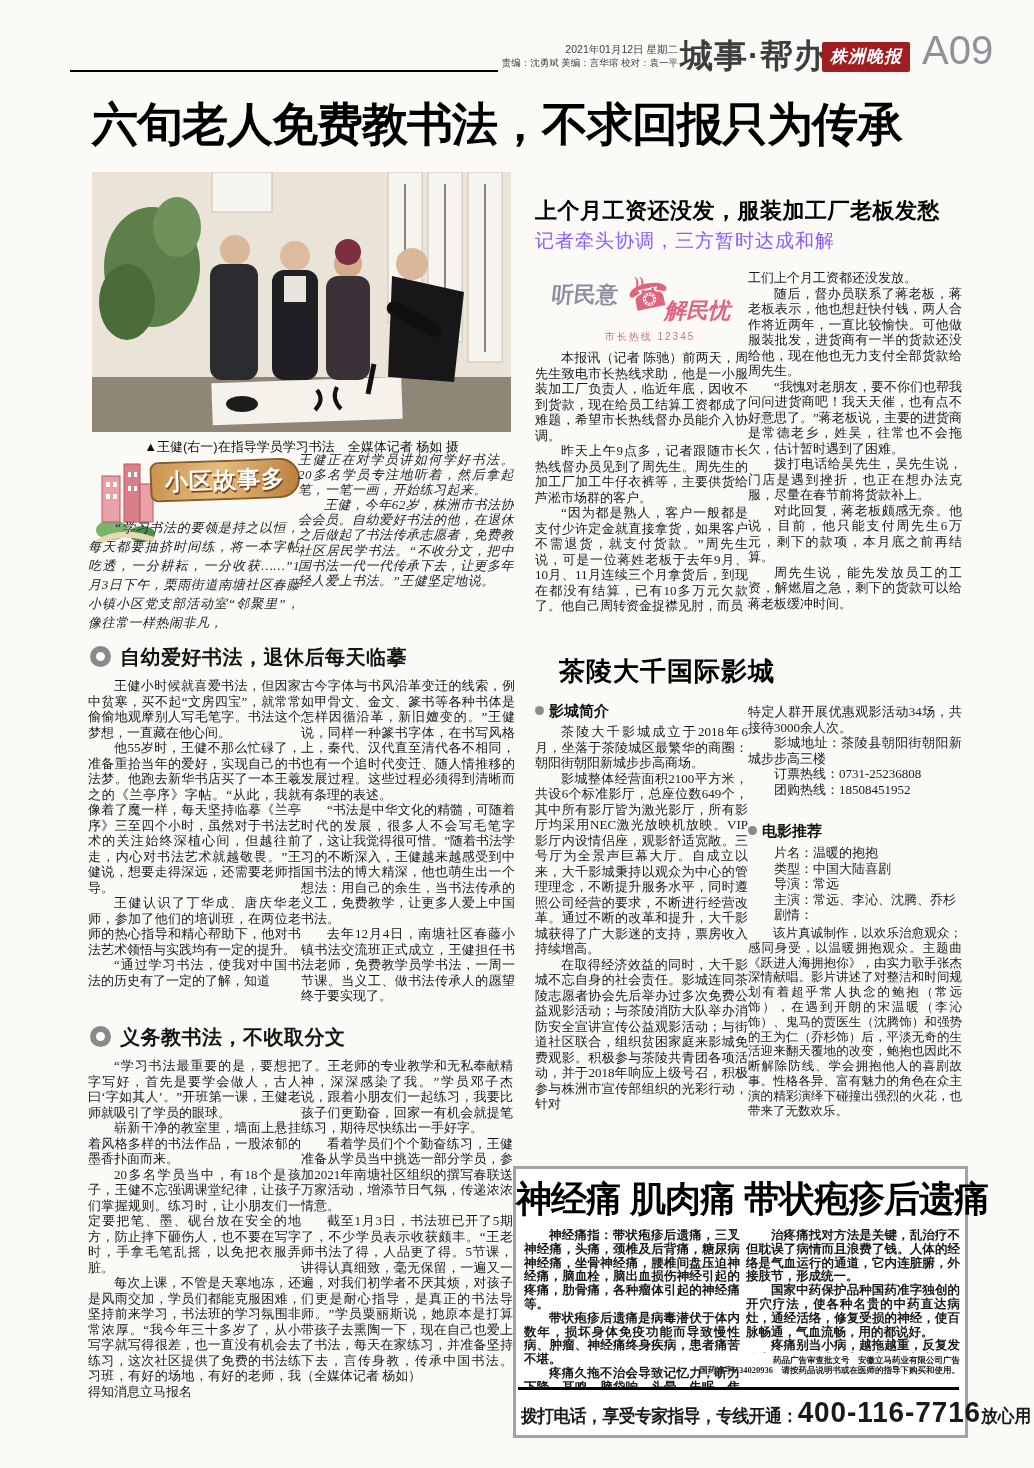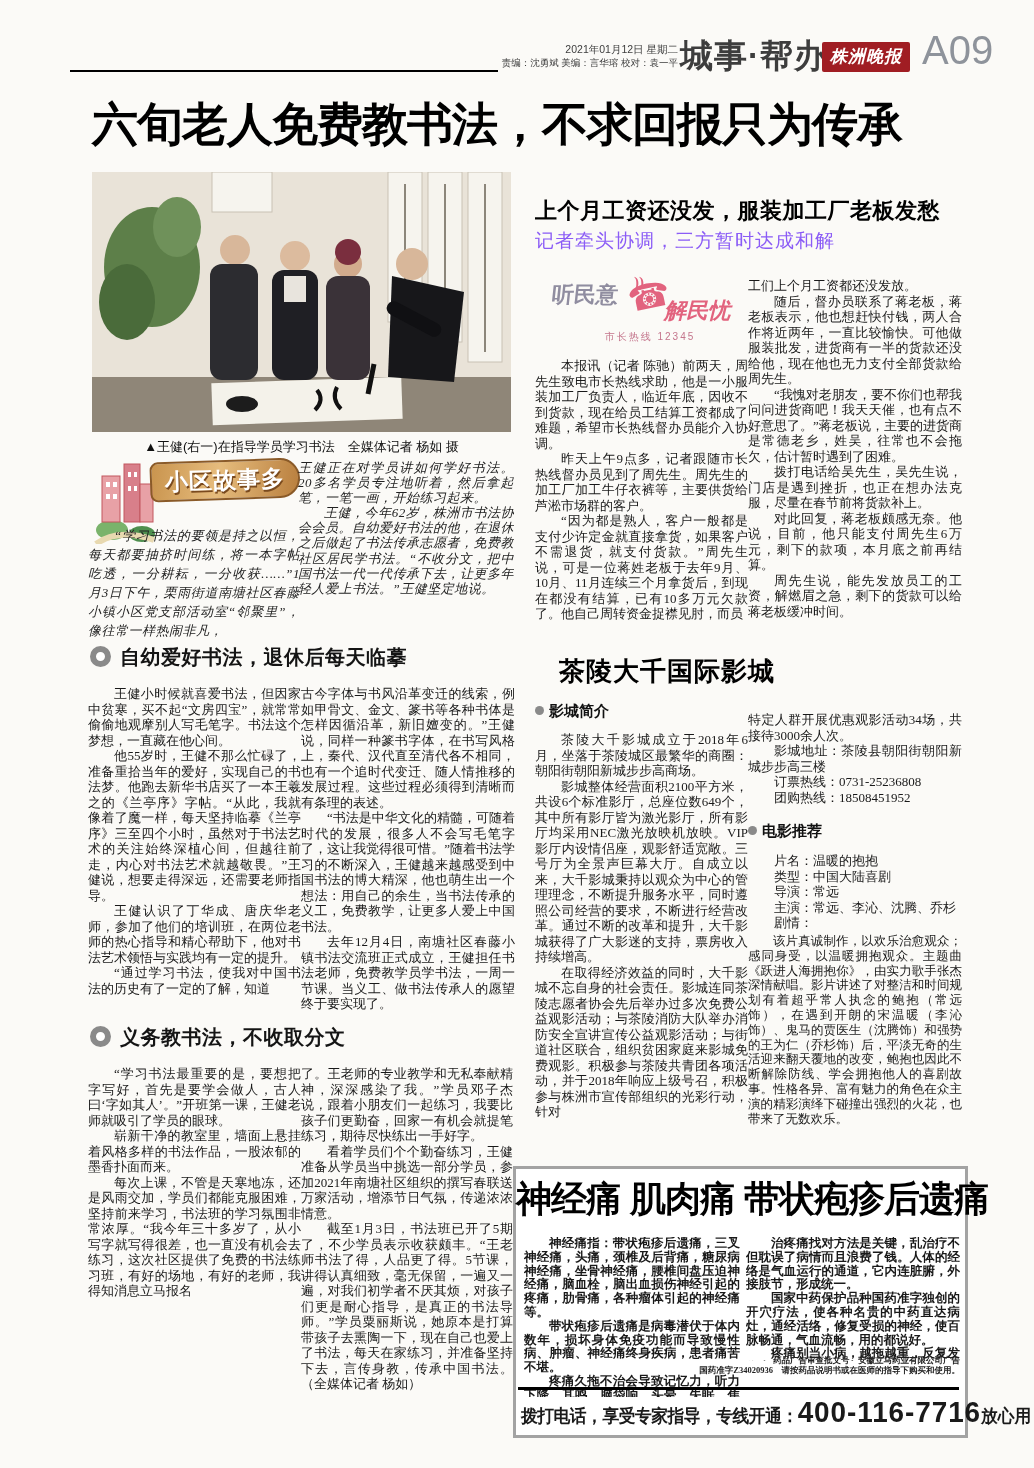--- a/index.html
+++ b/index.html
@@ -2,21 +2,21 @@
 <html><head>
 <meta charset="utf-8">
 <style>
   html,body{margin:0;padding:0;}
   body{width:1034px;height:1468px;position:relative;background:#fbfaf7;
        font-family:"Liberation Serif",serif;color:#1a1a1a;overflow:hidden;}
   .abs{position:absolute;}
   .sans{font-family:"Liberation Sans",sans-serif;}
   
   .col{position:absolute;font-size:13px;line-height:15.5px;text-align:justify;
-       overflow:hidden;color:#191919;margin-top:8px;}
+       overflow:hidden;color:#191919;}
   .col p{margin:0;text-indent:2em;}
   .col.cont p:first-child{text-indent:0;}
   .kai{font-style:italic;letter-spacing:.5px;color:#222;}
   
   .rule{background:#000;}
   .dateblock{font-size:10.5px;line-height:13px;color:#3d3d3d;text-align:right;
              font-family:"Liberation Sans",sans-serif;}
   .sectiontitle{font-size:33px;font-weight:700;color:#3d3d3d;letter-spacing:1px;}
   .masthead{background:#a01d23;color:#fff;font-weight:900;font-style:italic;
             font-size:17px;text-align:center;line-height:30px;border-radius:2px;
@@ -152,20 +152,21 @@
     <p>古今字体与书风沿革变迁的线索，例如甲骨文、金文、篆书等各种书体是怎样因循沿革，新旧嬗变的。”王健说，同样一种篆书字体，在书写风格上，秦代、汉代直至清代各不相同，也有一个追时代变迁、随人情推移的发展过程。这些过程必须得到清晰而有条理的表述。</p>
     <p>“书法是中华文化的精髓，可随着时代的发展，很多人不会写毛笔字了，这让我觉得很可惜。”随着书法学习的不断深入，王健越来越感受到中国书法的博大精深，他也萌生出一个想法：用自己的余生，当书法传承的义工，免费教学，让更多人爱上中国书法。</p>
     <p>去年12月4日，南塘社区春藤小镇书法交流班正式成立，王健担任书法老师，免费教学员学书法，一周一节课。当义工、做书法传承人的愿望终于要实现了。</p>
   </div>
 
 <div class="abs ring" style="left:90px;top:1026px;"></div>
 <div class="abs sechead sans" style="left:120px;top:1024px;">义务教书法，不收取分文</div>
 <div class="col" style="left:88px;top:1058px;width:213px;height:390px;">
     <p>“学习书法最重要的是，要想把字写好，首先是要学会做人，古人曰‘字如其人’。”开班第一课，王健老师就吸引了学员的眼球。</p>
     <p>崭新干净的教室里，墙面上悬挂着风格多样的书法作品，一股浓郁的墨香扑面而来。</p>
+    <p>20多名学员当中，有18个是孩子，王健不忘强调课堂纪律，让孩子们掌握规则。练习时，让小朋友们一定要把笔、墨、砚台放在安全的地方，防止摔下砸伤人，也不要在写字时，手拿毛笔乱摇，以免把衣服弄脏。</p>
     <p>每次上课，不管是天寒地冻，还是风雨交加，学员们都能克服困难，坚持前来学习，书法班的学习氛围非常浓厚。“我今年三十多岁了，从小写字就写得很差，也一直没有机会去练习，这次社区提供了免费的书法练习班，有好的场地，有好的老师，我得知消息立马报名</p>
   </div>
 <div class="col cont" style="left:301px;top:1058px;width:212px;height:390px;">
     <p>了。王老师的专业教学和无私奉献精神，深深感染了我。”学员邓子杰说，跟着小朋友们一起练习，我要比孩子们更勤奋，回家一有机会就提笔练习，期待尽快练出一手好字。</p>
     <p>看着学员们个个勤奋练习，王健准备从学员当中挑选一部分学员，参加2021年南塘社区组织的撰写春联送万家活动，增添节日气氛，传递浓浓情意。</p>
     <p>截至1月3日，书法班已开了5期了，不少学员表示收获颇丰。“王老师书法了得，人品更了得。5节课，讲得认真细致，毫无保留，一遍又一遍，对我们初学者不厌其烦，对孩子们更是耐心指导，是真正的书法导师。”学员粟丽斯说，她原本是打算带孩子去熏陶一下，现在自己也爱上了书法，每天在家练习，并准备坚持下去，言传身教，传承中国书法。　（全媒体记者 杨如）</p>
   </div>
 
 <div class="abs a2head sans" style="left:535px;top:196px;width:430px;">上个月工资还没发，服装加工厂老板发愁</div>
 <div class="abs a2sub sans" style="left:535px;top:228px;width:430px;">记者牵头协调，三方暂时达成和解</div>

